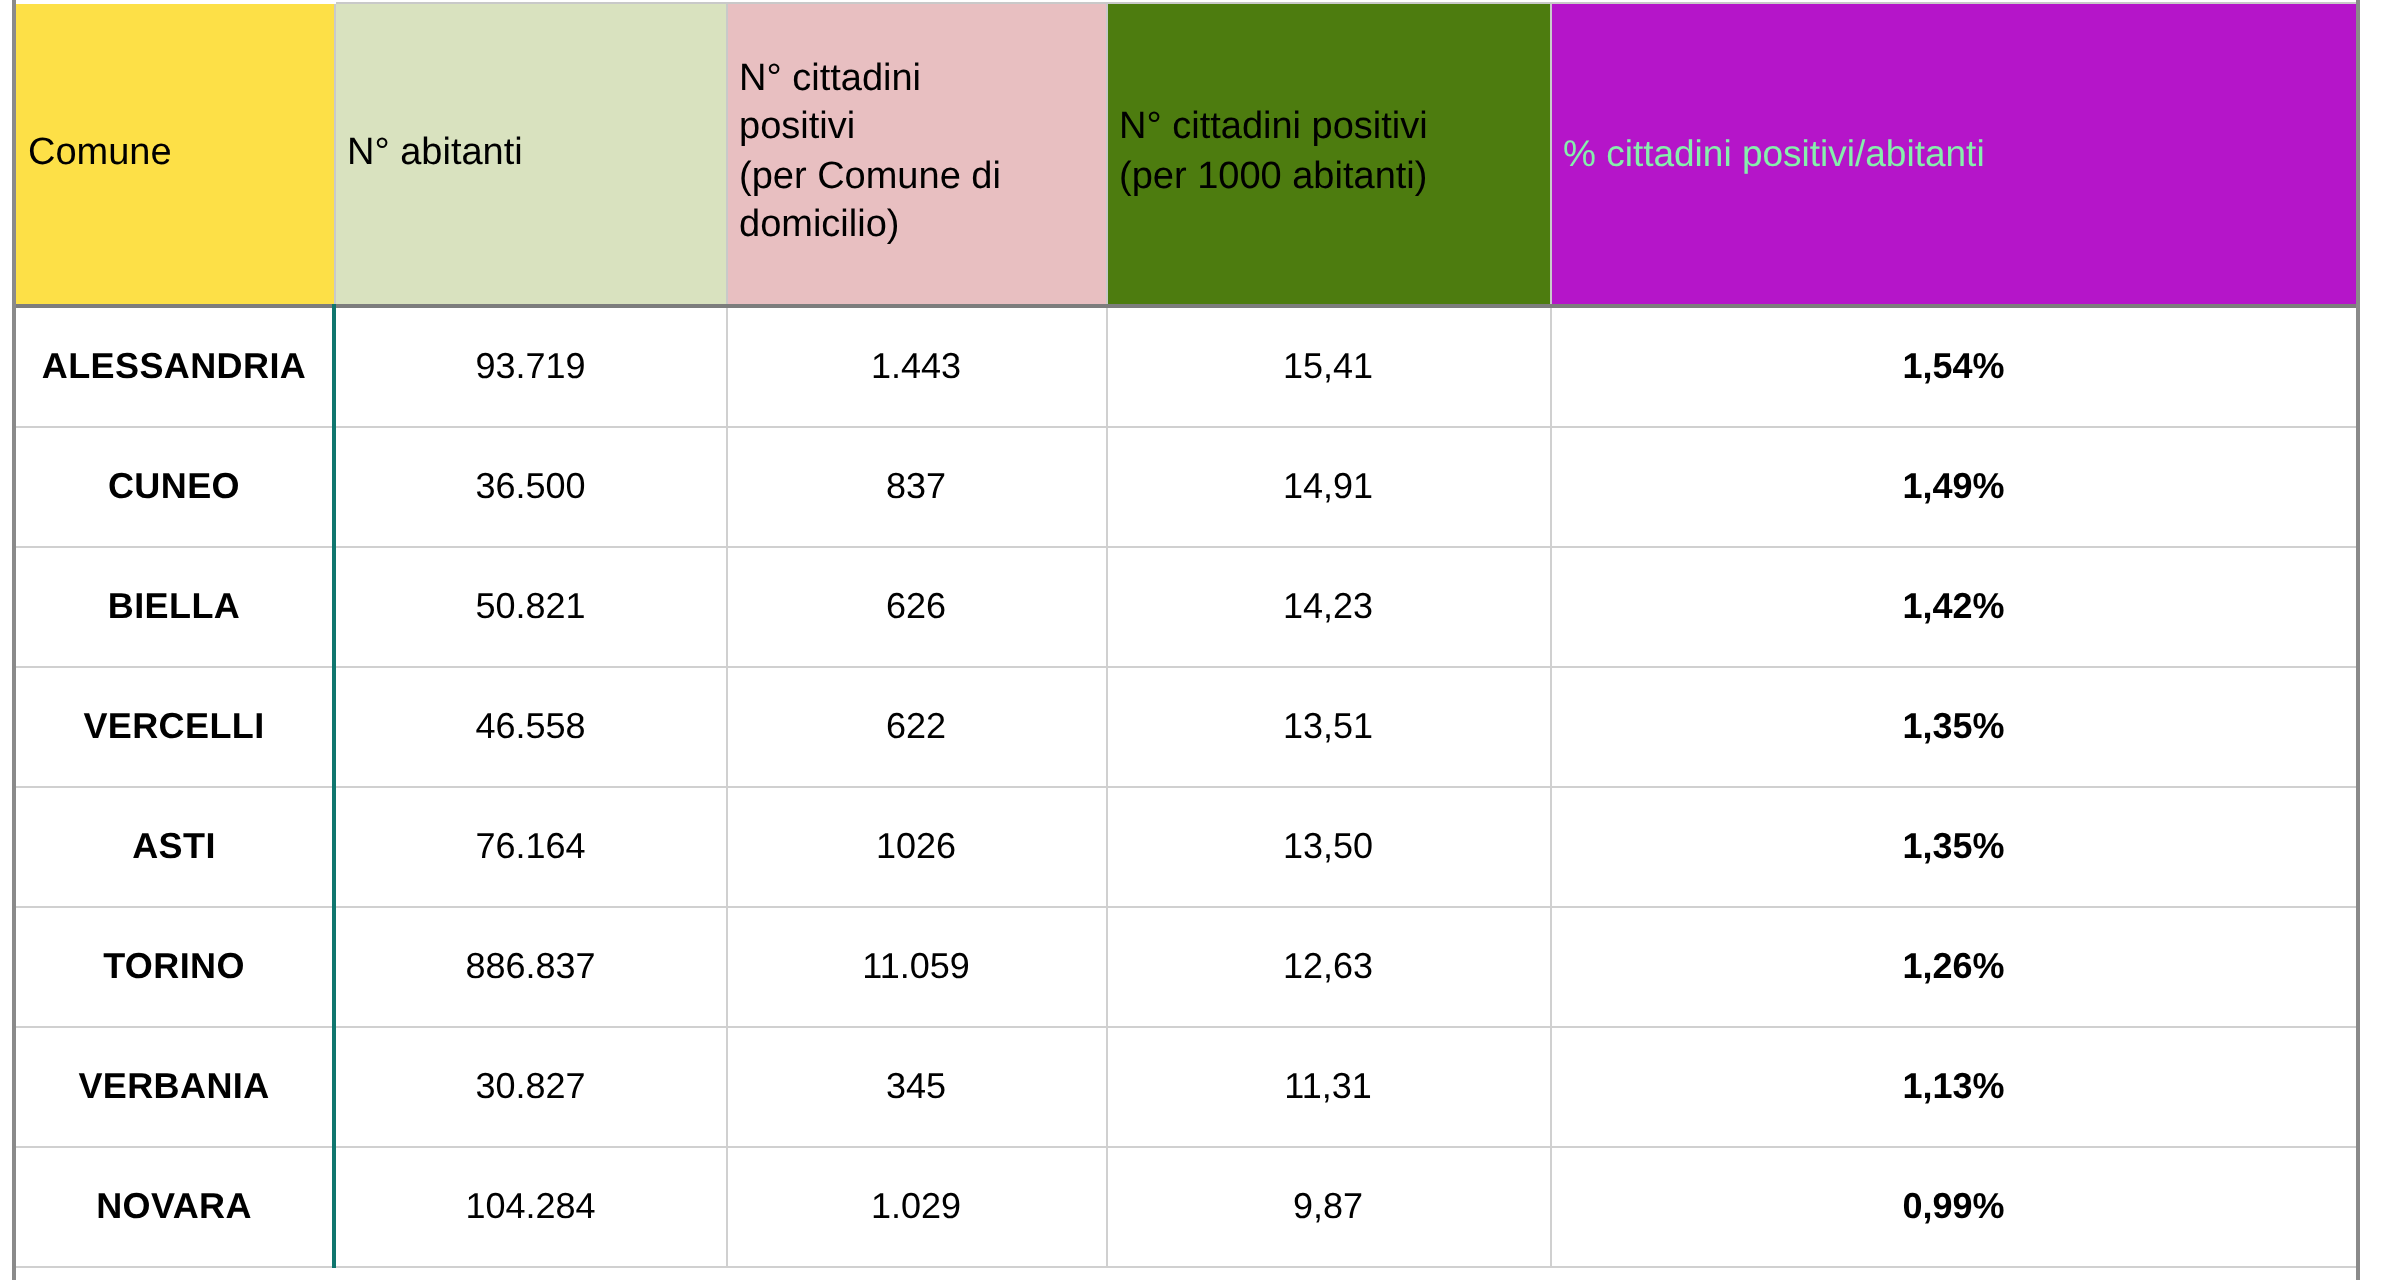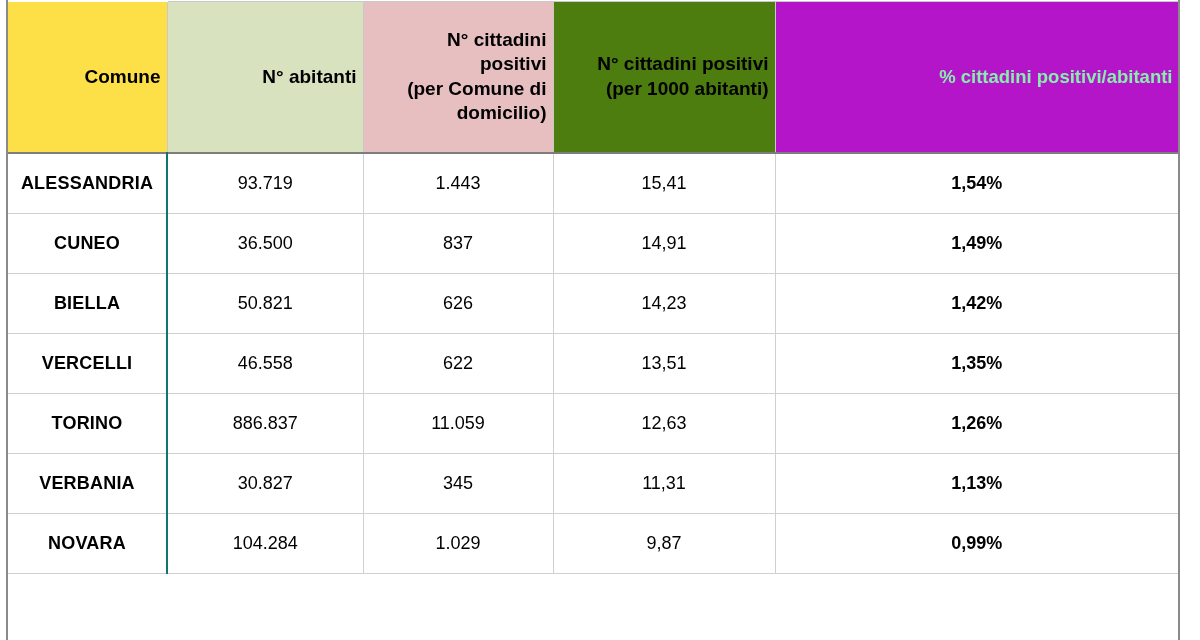--- a/index.html
+++ b/index.html
@@ -29,22 +29,22 @@
   }
   table.data-table col.c0 { width: 160px; }
   table.data-table col.c1 { width: 196px; }
   table.data-table col.c2 { width: 190px; }
   table.data-table col.c3 { width: 222px; }
   table.data-table col.c4 { width: 404px; }
 
   thead th {
     height: 152px;
     vertical-align: middle;
-    text-align: right;
-    font-weight: bold;
+    text-align: left;
+    font-weight: normal;
     font-size: 19px;
     color: #000000;
     border: 1px solid #c9c9c9;
     padding: 2px 6px;
     line-height: 1.28;
     box-sizing: border-box;
   }
   thead th.h-comune {
     background: #fde047;
     border-left: 2px solid #7d7d7d;
@@ -172,20 +172,27 @@
         <td class="perc">1,42%</td>
       </tr>
       <tr>
         <td class="city">VERCELLI</td>
         <td class="num">46.558</td>
         <td class="num">622</td>
         <td class="num">13,51</td>
         <td class="perc">1,35%</td>
       </tr>
       <tr>
+        <td class="city">ASTI</td>
+        <td class="num">76.164</td>
+        <td class="num">1026</td>
+        <td class="num">13,50</td>
+        <td class="perc">1,35%</td>
+      </tr>
+      <tr>
         <td class="city">TORINO</td>
         <td class="num">886.837</td>
         <td class="num">11.059</td>
         <td class="num">12,63</td>
         <td class="perc">1,26%</td>
       </tr>
       <tr>
         <td class="city">VERBANIA</td>
         <td class="num">30.827</td>
         <td class="num">345</td>

